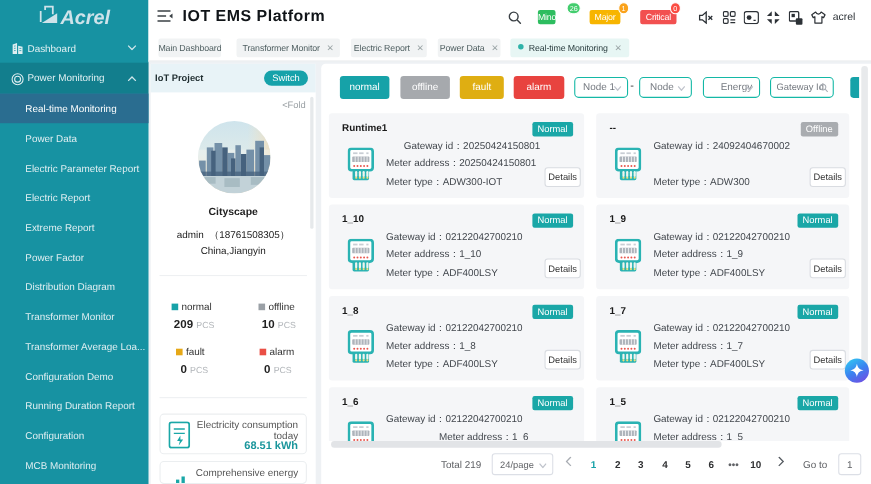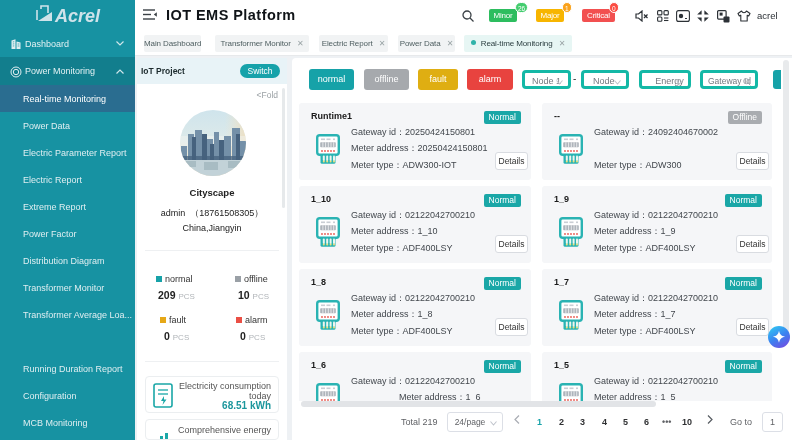--- a/index.html
+++ b/index.html
@@ -33,21 +33,21 @@
 #city{position:absolute;left:43px;top:52px;width:66px;height:66px;border-radius:50%;overflow:hidden;}
 .pname{position:absolute;width:150px;text-align:center;color:#222;}
 .statlbl{font-size:9px;color:#333;}
 .statval{font-size:10.5px;font-weight:bold;color:#222;}
 .pcs{font-size:8px;color:#b0b4b8;font-weight:normal;}
 .sq{display:inline-block;width:6px;height:6px;margin-right:3px;}
 .ecard{position:absolute;left:8px;width:134px;background:#fff;border:1px solid #ebeef0;border-radius:4px;}
 
 #rpanel{position:absolute;left:292px;top:58px;width:500px;height:382px;background:#fff;border-radius:4px 0 0 0;}
 .fbtn{position:absolute;top:11px;height:21px;border:none;border-radius:3px;color:#fff;font-size:9px;text-align:center;line-height:21px;}
-.fsel{position:absolute;top:12px;height:19px;overflow:hidden;border:3px solid #14b8a6;border-radius:4px;color:#73787f;font-size:9px;line-height:17px;text-align:center;background:#fff;}
+.fsel{position:absolute;top:12px;height:19px;overflow:hidden;border:1px solid #14b8a6;border-radius:4px;color:#73787f;font-size:9px;line-height:17px;text-align:center;background:#fff;}
 .card{position:absolute;width:232px;height:77px;background:#f5f6f8;border-radius:3px;}
 .card .ct{position:absolute;left:12px;top:8px;font-size:9px;font-weight:bold;color:#1a1a1a;}
 .card .cb{position:absolute;right:10px;top:8px;height:13px;padding:0 5px;border-radius:2px;color:#fff;font-size:8.5px;line-height:13px;}
 .cb.n{background:#1aa7a7;}
 .cb.o{background:#a9acb0;}
 .card .meta{position:absolute;left:52px;font-size:9px;color:#42474d;white-space:nowrap;}
 .card .det{position:absolute;right:3px;top:49px;width:33px;height:18px;background:#fff;border:1px solid #d9dce1;border-radius:3px;font-size:8.5px;color:#333;text-align:center;line-height:16px;}
 .micon{position:absolute;left:17px;top:31px;}
 
 .pg{position:absolute;top:359px;font-size:9px;color:#606266;}
@@ -98,40 +98,41 @@
   </div>
   <div class="sub sel" style="top:85px;">Real-time Monitoring</div>
   <div class="sub" style="top:112px;">Power Data</div>
   <div class="sub" style="top:139px;">Electric Parameter Report</div>
   <div class="sub" style="top:166px;">Electric Report</div>
   <div class="sub" style="top:193px;">Extreme Report</div>
   <div class="sub" style="top:220px;">Power Factor</div>
   <div class="sub" style="top:247px;">Distribution Diagram</div>
   <div class="sub" style="top:274px;">Transformer Monitor</div>
   <div class="sub" style="top:301px;">Transformer Average Loa...</div>
+  <div class="sub" style="top:328px;">Configuration Demo</div>
   <div class="sub" style="top:382px;">Configuration</div>
   <div class="sub" style="top:355px;">Running Duration Report</div>
   <div class="sub" style="top:409px;">MCB Monitoring</div>
 </div>
 
 <div id="header">
   <svg class="abs" style="left:8px;top:9px;" width="15" height="12" viewBox="0 0 15 12">
     <g stroke="#3a4045" stroke-width="1.4">
         <line x1="0" y1="1" x2="12" y2="1"></line>
         <line x1="0" y1="5.5" x2="8" y2="5.5"></line>
         <line x1="0" y1="10" x2="12" y2="10"></line>
       </g>
     <path d="M13.8 3.2 L10.8 5.5 L13.8 7.8 Z" fill="#3a4045"></path>
   </svg>
   <div id="title">IOT EMS Platform</div>
   <svg class="hicon" style="left:327px;" width="12" height="12" viewBox="0 0 12 12">
       <circle cx="5" cy="5" r="4" fill="none" stroke="#3a4045" stroke-width="1.3"></circle>
       <line x1="8" y1="8" x2="11.5" y2="11.5" stroke="#3a4045" stroke-width="1.3"></line>
     </svg>
-  <div class="pill" style="left:354px;width:28px;background:#2dbd5f;">Minor</div>
+  <div class="pill" style="left:354px;width:16px;background:#2dbd5f;">Minor</div>
   <div class="badge" style="left:380px;top:2px;background:#43cd6e;">26</div>
   <div class="pill" style="left:401px;width:28px;background:#f7b500;">Major</div>
   <div class="badge" style="left:427px;top:2px;background:#faa21b;">1</div>
   <div class="pill" style="left:447px;width:33px;background:#f25050;">Critical</div>
   <div class="badge" style="left:474px;top:2px;background:#fb4d43;">0</div>
 
   <svg class="hicon" style="left:500px;" width="14" height="12" viewBox="0 0 14 12">
       <path d="M1 4 H3.5 L7 1 V11 L3.5 8 H1 Z" fill="none" stroke="#2c3136" stroke-width="1.2"></path>
       <line x1="9" y1="4.5" x2="12.5" y2="8" stroke="#2c3136" stroke-width="1.2"></line>
       <line x1="12.5" y1="4.5" x2="9" y2="8" stroke="#2c3136" stroke-width="1.2"></line>
@@ -321,21 +322,21 @@
               <rect x="13.6" y="21.5" width="2" height="5.4" rx="1"></rect>
               <rect x="17" y="21.5" width="2" height="5.4" rx="1"></rect>
             </g>
             <g fill="#f0e27a">
               <circle cx="7.8" cy="27.6" r="1"></circle>
               <circle cx="11.2" cy="27.6" r="1"></circle>
               <circle cx="14.6" cy="27.6" r="1"></circle>
               <circle cx="18" cy="27.6" r="1"></circle>
             </g>
 </svg></div>
-  <div class="meta" style="top:23px;">Gateway id：20250424150801</div>
+  <div class="meta" style="top:23px;margin-left:16px;">Gateway id：20250424150801</div>
   <div class="meta" style="top:39px;">Meter address：20250424150801</div>
   <div class="meta" style="top:55.5px;">Meter type：ADW300-IOT</div>
   <div class="det">Details</div>
       </div>
       <div class="card" style="left: 250px; top: 45px; width: 230px;">
         <div class="ct">--</div>
         <div class="cb o">Offline</div>
   <div class="micon"><svg width="24" height="31" viewBox="0 0 24 31">
  <rect x="1.2" y="1.2" width="21.6" height="19.6" rx="2.5" fill="#fff" stroke="#2ab3b3" stroke-width="2.4"></rect>
  <rect x="5" y="4.5" width="4" height="1.6" fill="#c9ced4"></rect>

